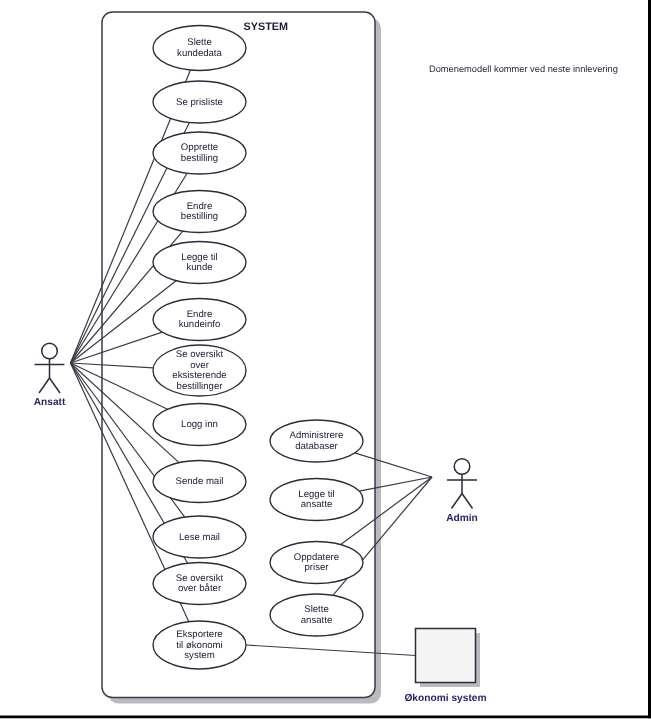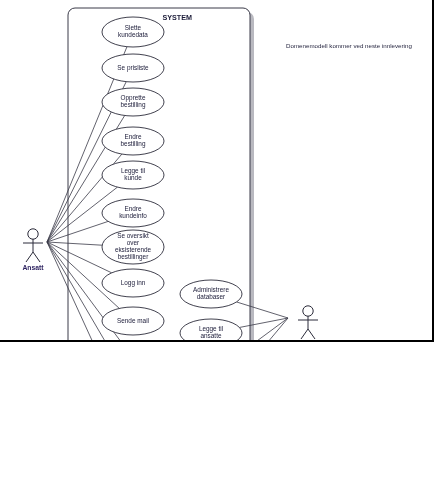--- a/index.html
+++ b/index.html
@@ -4,21 +4,21 @@
 <style>
   html, body {
     margin: 0;
     padding: 0;
     background: #ffffff;
     font-family: "Liberation Sans", sans-serif;
   }
   #canvas {
     position: relative;
     width: 434px;
-    height: 342px;
+    height: 479px;
     background: #ffffff;
     box-sizing: border-box;
     border-right: 2px solid #000000;
     border-bottom: 2px solid #000000;
     overflow: hidden;
   }
   svg#diagram {
     position: absolute;
     left: 0;
     top: 0;

